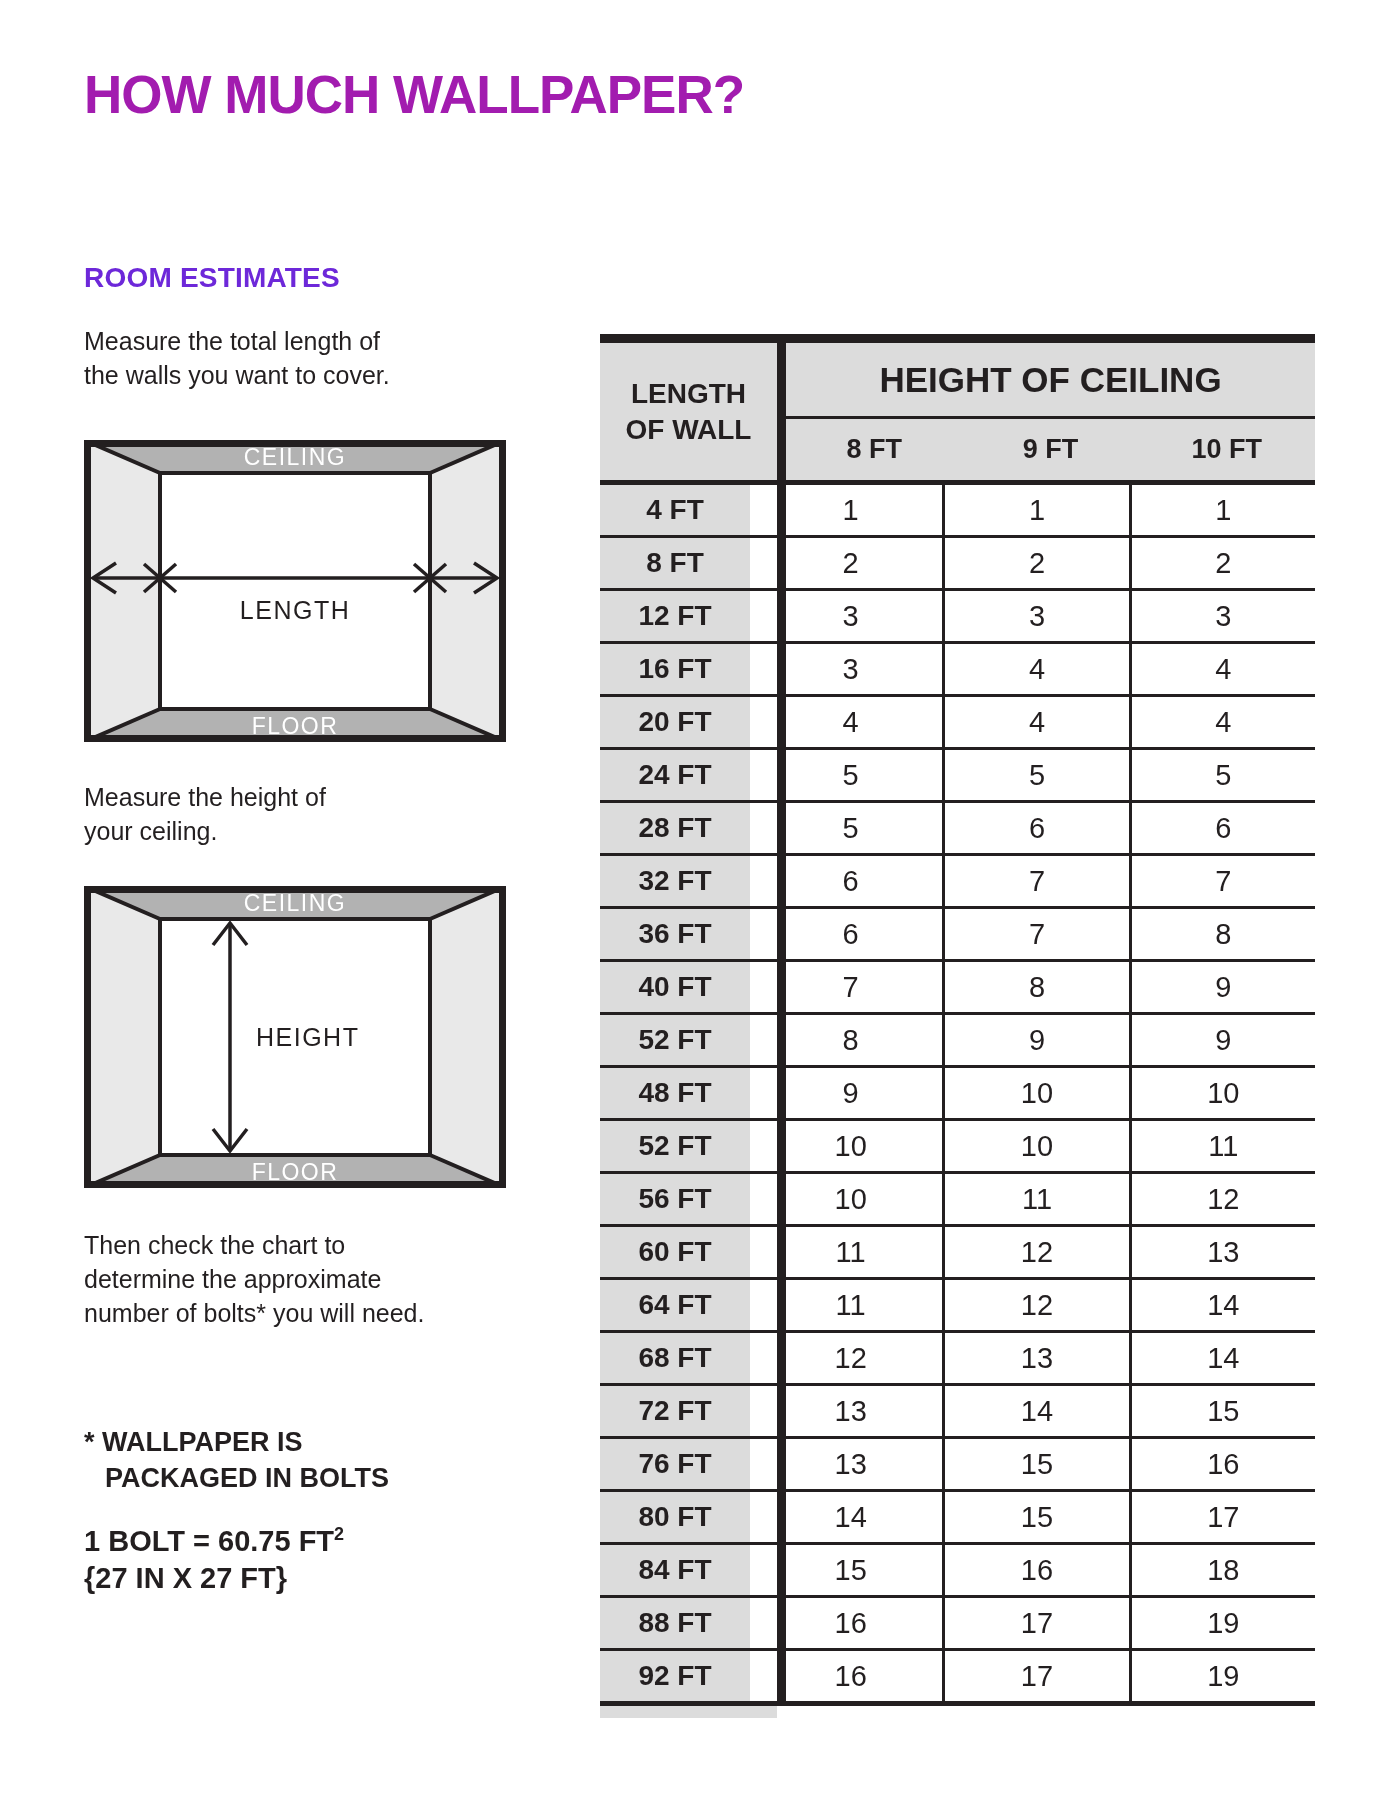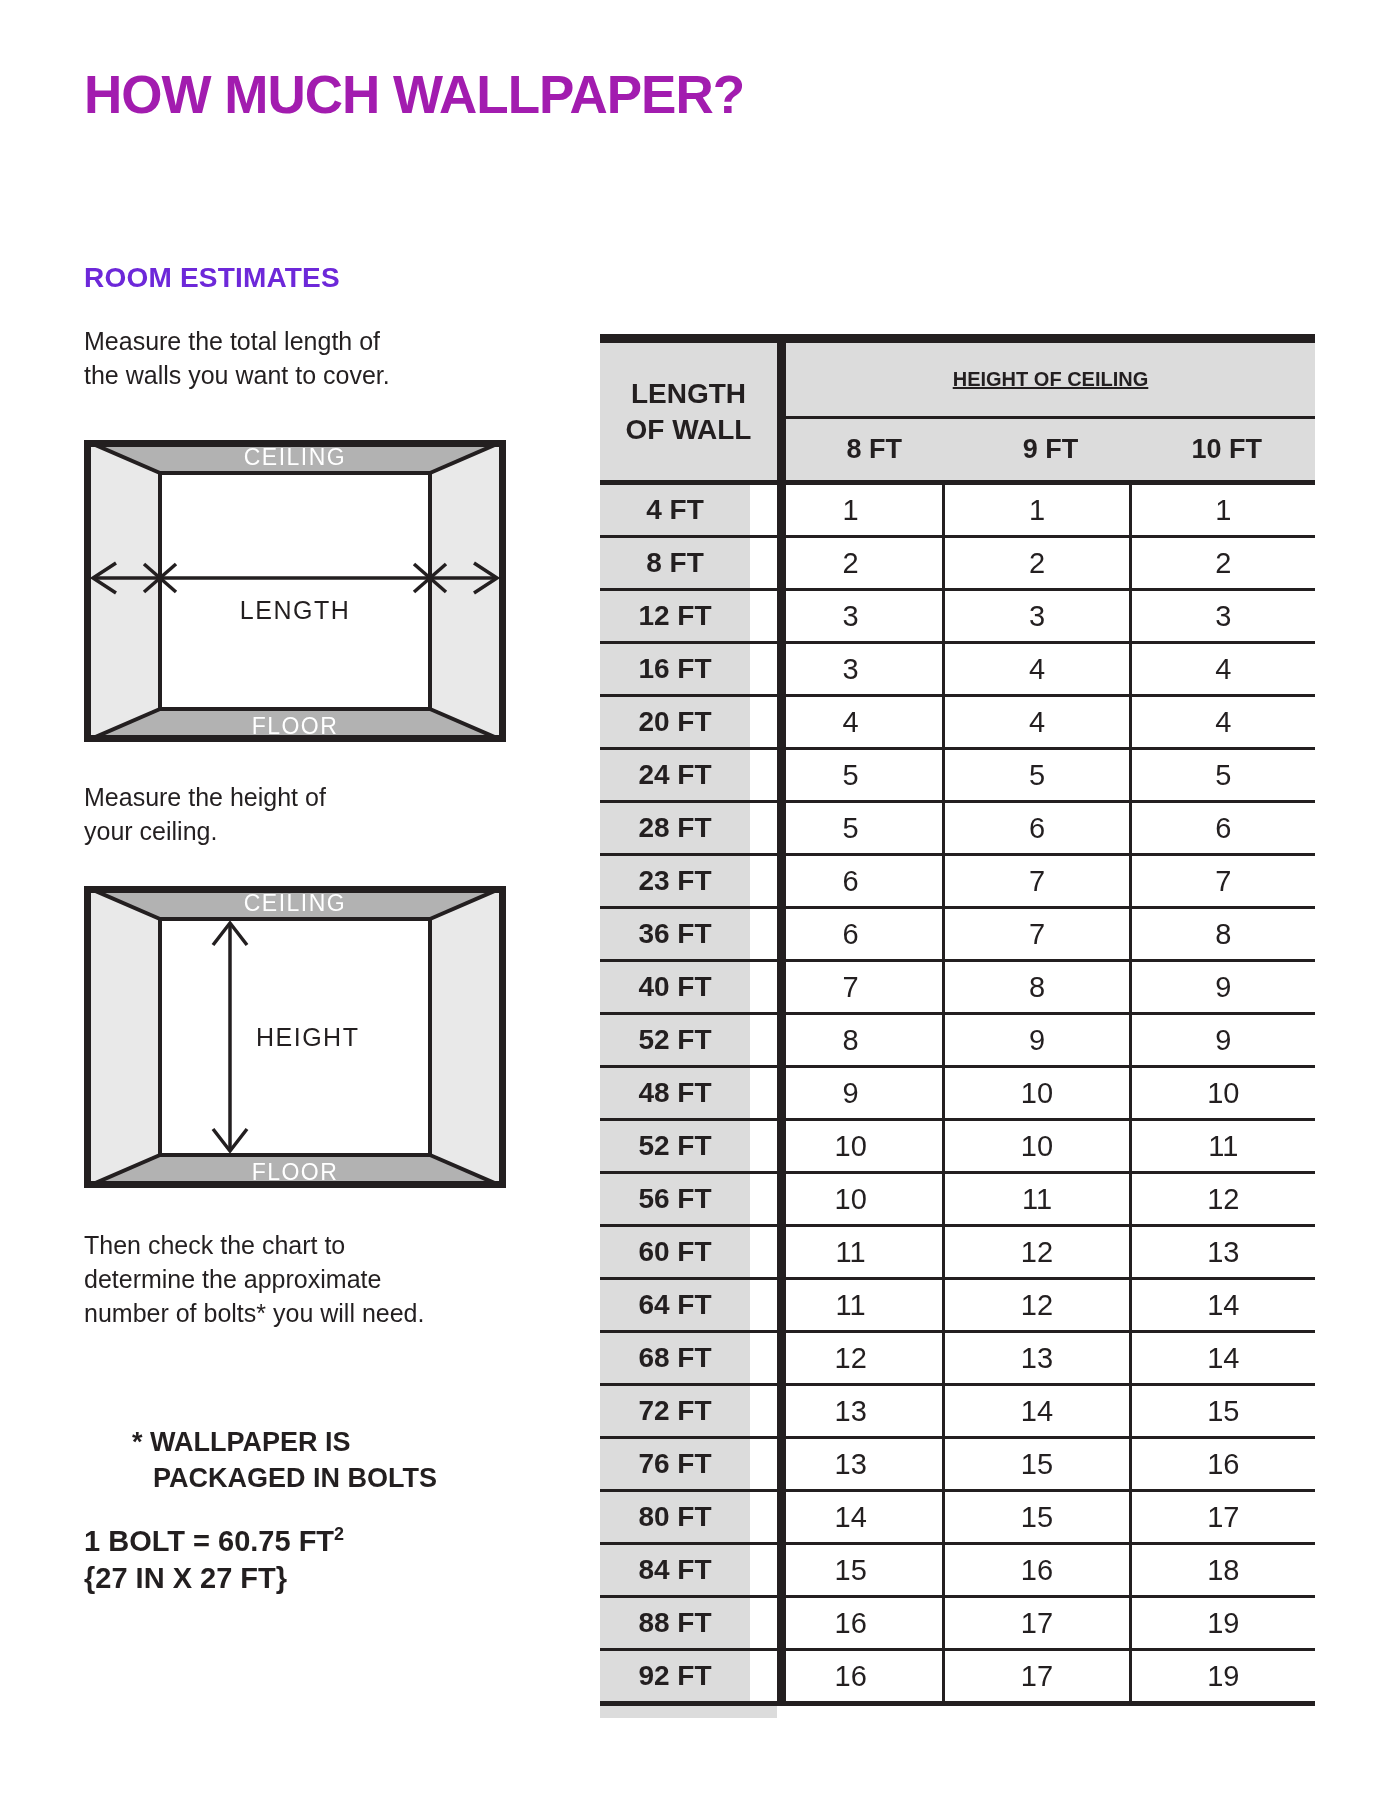--- a/index.html
+++ b/index.html
@@ -26,21 +26,21 @@
   #step2 { top:780px; }
   #step3 { top:1228px; }
   .diagram { position:absolute; left:84px; width:422px; height:302px; }
   #diagram1 { top:440px; }
   #diagram2 { top:886px; }
   .diagram text { font-family:"Liberation Sans", sans-serif; }
   .diag-wall-label { fill:#ffffff; font-size:23px; letter-spacing:1.5px; }
   .diag-dim-label  { fill:#231f20; font-size:25px; letter-spacing:1.5px; }
   .footnote {
     position:absolute; left:84px; top:1424px;
-    font-size:27px; font-weight:bold; line-height:36px; white-space:nowrap;margin-left:48px;
+    font-size:27px; font-weight:bold; line-height:36px; white-space:nowrap;
   }
   .footnote .indent { padding-left:21px; }
   .bolt-equation {
     position:absolute; left:84px; top:1524px;
     font-size:29px; font-weight:bold; white-space:nowrap;
   }
   .bolt-equation sup { font-size:62%; }
   .bolt-dims {
     position:absolute; left:84px; top:1562px;
     font-size:29px; font-weight:bold; white-space:nowrap;
@@ -52,21 +52,21 @@
   .thead      { display:flex; }
   .th-left {
     width:177px; background:#dcdcdc; display:flex; align-items:center; justify-content:center;
     text-align:center; font-weight:bold; font-size:28px; line-height:36px;
     white-space:pre-line; box-sizing:border-box;
   }
   .th-right   { flex:1; margin-left:9px; }
   .group-cell {
     height:73px; background:#dcdcdc; border-bottom:3px solid #231f20;
     display:flex; align-items:center; justify-content:center;
-    font-weight:bold; font-size:20px; box-sizing:content-box;text-decoration:underline;
+    font-weight:bold; font-size:35px; box-sizing:content-box;
   }
   .sub-row  { height:61px; background:#dcdcdc; display:flex; }
   .sub-cell { flex:1; display:flex; align-items:center; justify-content:center;
               font-weight:bold; font-size:27px; }
   .thead-bottom { height:5px; background:#231f20; }
   .trow { display:flex; height:50px; }
   .trow + .trow { border-top:3px solid #231f20; }
   .cell { display:flex; align-items:center; justify-content:center; box-sizing:border-box; }
   .cell.label { width:150px; background:#dcdcdc; font-weight:bold; font-size:28px; }
   .cell.val   { flex:1; font-size:29px; }
@@ -209,21 +209,21 @@
     <div class="cell val">5</div>
     <div class="cell val">5</div>
   </div>
         <div class="trow">
     <div class="cell label">28 FT</div>
     <div class="cell val">5</div>
     <div class="cell val">6</div>
     <div class="cell val">6</div>
   </div>
         <div class="trow">
-    <div class="cell label">23 FT</div>
+    <div class="cell label">32 FT</div>
     <div class="cell val">6</div>
     <div class="cell val">7</div>
     <div class="cell val">7</div>
   </div>
         <div class="trow">
     <div class="cell label">36 FT</div>
     <div class="cell val">6</div>
     <div class="cell val">7</div>
     <div class="cell val">8</div>
   </div>

